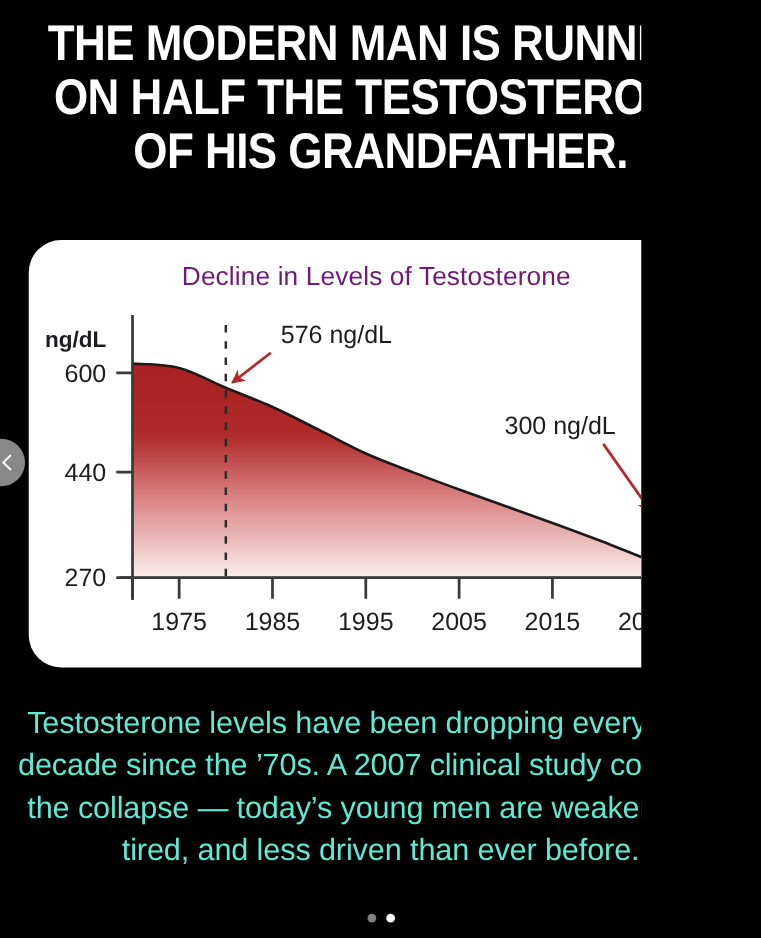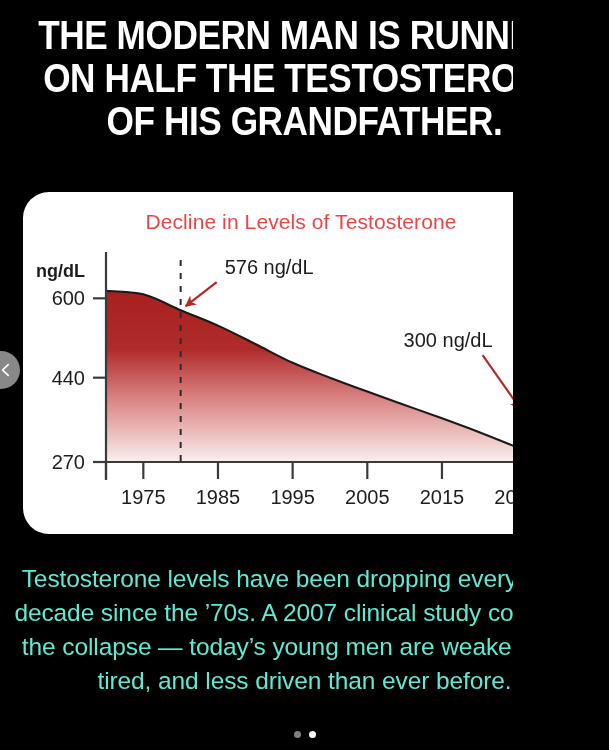--- a/index.html
+++ b/index.html
@@ -48,21 +48,21 @@
     background: #ffffff;
     border-radius: 26px;
   }
 
   #chart-title {
     position: absolute;
     left: 0;
     top: 18px;
     width: 556px;
     text-align: center;
-    color: #ef4444;
+    color: #701a75;
     font-size: 21px;
     font-weight: 400;
     letter-spacing: 0.1px;
   }
 
   #plot {
     position: absolute;
     left: 0;
     top: 0;
     width: 556px;

